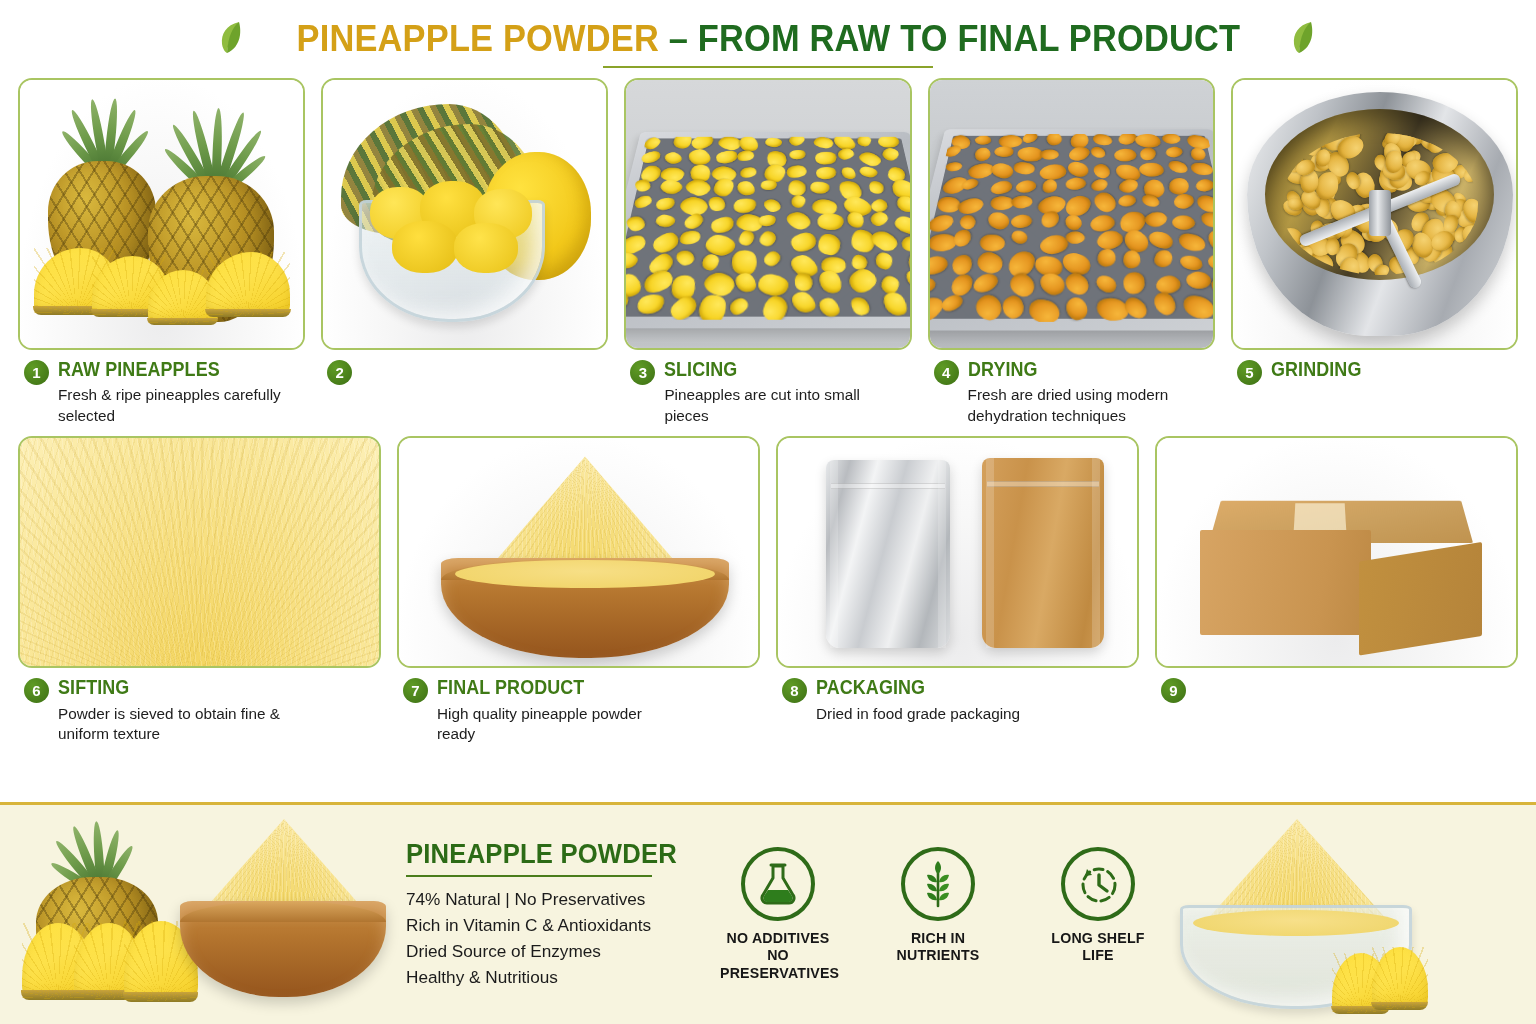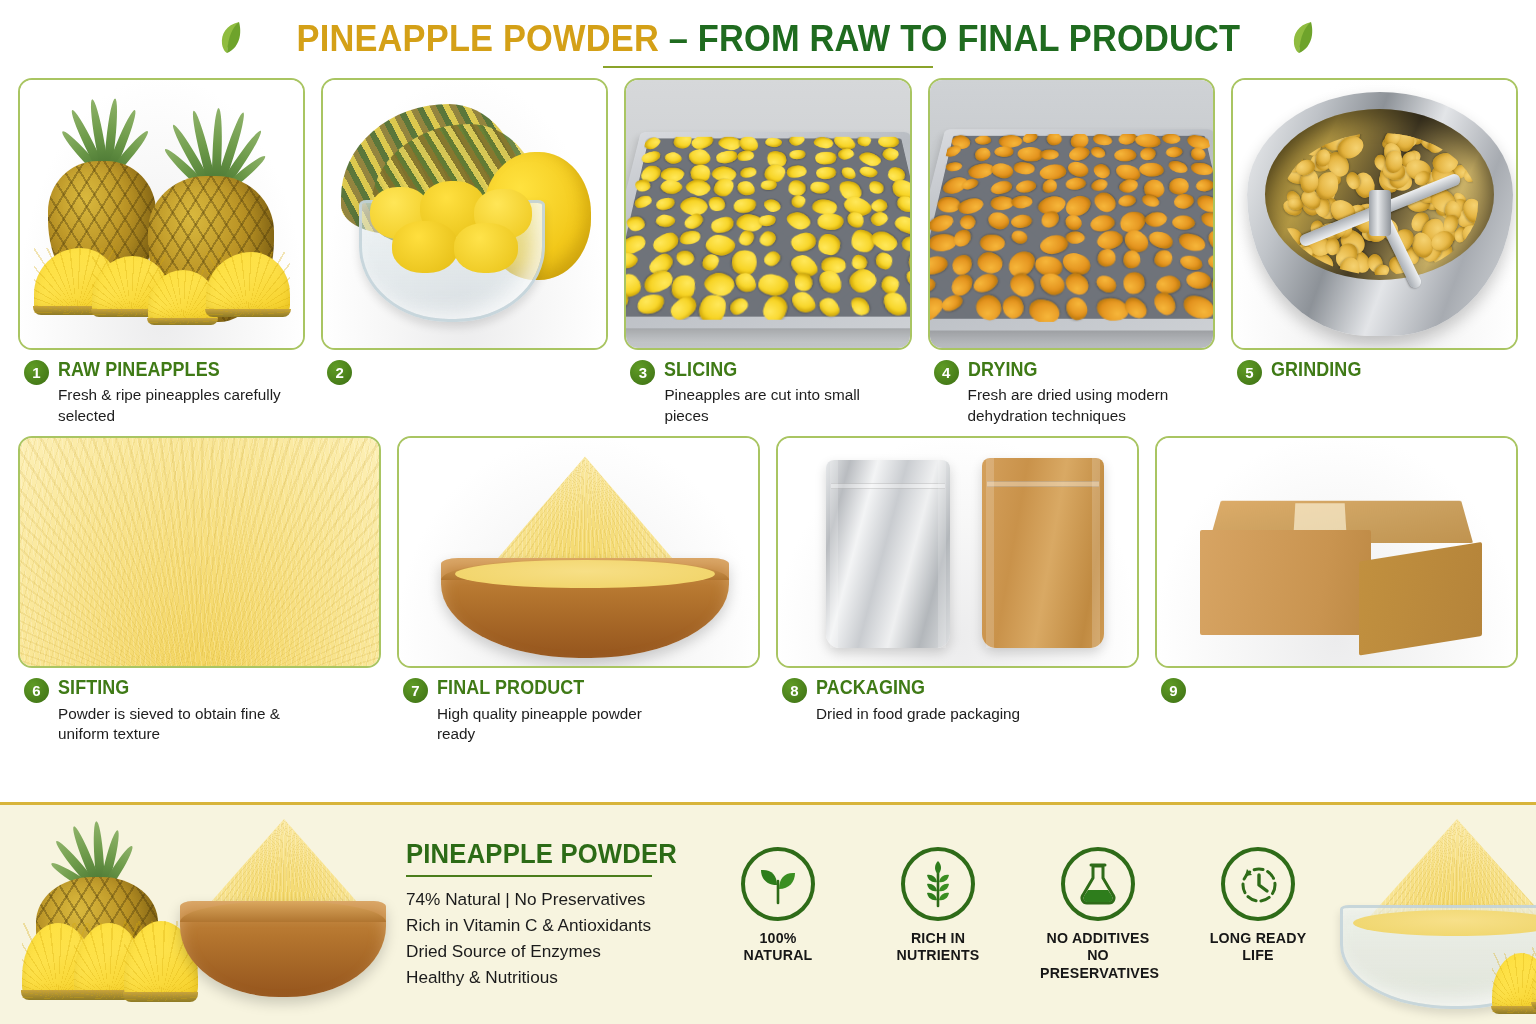--- a/index.html
+++ b/index.html
@@ -929,30 +929,31 @@
     <div class="banner-title">PINEAPPLE POWDER</div>
     <div class="banner-rule"></div>
     <div class="banner-line">74% Natural | No Preservatives</div>
     <div class="banner-line">Rich in Vitamin C &amp; Antioxidants</div>
     <div class="banner-line">Dried Source of Enzymes</div>
     <div class="banner-line">Healthy &amp; Nutritious</div>
   </div>
 
   <div class="badges">
 
+
     <div class="badge">
       <div class="ring">
-        <svg width="46" height="46" viewBox="0 0 46 46">
-          <path d="M23 42 V20" stroke="#2e6b18" stroke-width="2.6" fill="none" stroke-linecap="round"></path>
-          <path d="M22 24C12 24 6 18 6 9c10-1 16 5 16 15z" fill="#2e7d1c"></path>
-          <path d="M24 28c0-11 6-17 16-16 0 9-6 16-16 16z" fill="#3b8f22"></path>
+        <svg width="44" height="46" viewBox="0 0 44 46">
+          <path d="M17 5h10v12l10 17a5 5 0 0 1-4 8H11a5 5 0 0 1-4-8l10-17z" fill="none" stroke="#2e6b18" stroke-width="3" stroke-linejoin="round"></path>
+          <path d="M12 29h20l4 6a4 4 0 0 1-3 6H11a4 4 0 0 1-3-6z" fill="#2e7d1c"></path>
+          <path d="M15 4h14" stroke="#2e6b18" stroke-width="3" stroke-linecap="round"></path>
         </svg>
       </div>
-      <div class="lbl">100%</div>
-      <div class="lbl">NATURAL</div>
+      <div class="lbl">NO ADDITIVES</div>
+      <div class="lbl">NO PRESERVATIVES</div>
     </div>
 
     <div class="badge">
       <div class="ring">
         <svg width="44" height="48" viewBox="0 0 44 48">
           <path d="M22 46 V12" stroke="#2e6b18" stroke-width="2.6" fill="none" stroke-linecap="round"></path>
           <path d="M22 14c-4-3-4-9 0-13 4 4 4 10 0 13z" fill="#2e7d1c"></path>
           <path d="M21 22c-5 1-9-2-10-7 5-1 9 2 10 7z" fill="#2e7d1c"></path>
           <path d="M23 22c5 1 9-2 10-7-5-1-9 2-10 7z" fill="#3b8f22"></path>
           <path d="M21 31c-5 1-9-2-10-7 5-1 9 2 10 7z" fill="#2e7d1c"></path>
@@ -960,39 +961,27 @@
           <path d="M21 40c-5 1-9-2-10-7 5-1 9 2 10 7z" fill="#2e7d1c"></path>
           <path d="M23 40c5 1 9-2 10-7-5-1-9 2-10 7z" fill="#3b8f22"></path>
         </svg>
       </div>
       <div class="lbl">RICH IN</div>
       <div class="lbl">NUTRIENTS</div>
     </div>
 
     <div class="badge">
       <div class="ring">
-        <svg width="44" height="46" viewBox="0 0 44 46">
-          <path d="M17 5h10v12l10 17a5 5 0 0 1-4 8H11a5 5 0 0 1-4-8l10-17z" fill="none" stroke="#2e6b18" stroke-width="3" stroke-linejoin="round"></path>
-          <path d="M12 29h20l4 6a4 4 0 0 1-3 6H11a4 4 0 0 1-3-6z" fill="#2e7d1c"></path>
-          <path d="M15 4h14" stroke="#2e6b18" stroke-width="3" stroke-linecap="round"></path>
-        </svg>
-      </div>
-      <div class="lbl">NO ADDITIVES</div>
-      <div class="lbl">NO PRESERVATIVES</div>
-    </div>
-
-    <div class="badge">
-      <div class="ring">
         <svg width="46" height="46" viewBox="0 0 46 46">
           <circle cx="24" cy="24" r="16" fill="none" stroke="#2e6b18" stroke-width="3" stroke-dasharray="9 5" stroke-linecap="round"></circle>
           <path d="M24 14v10l8 6" fill="none" stroke="#2e6b18" stroke-width="3.4" stroke-linecap="round" stroke-linejoin="round"></path>
           <path d="M12 8l-2 7 7-1z" fill="#2e6b18"></path>
         </svg>
       </div>
-      <div class="lbl">LONG READY</div>
+      <div class="lbl">LONG SHELF</div>
       <div class="lbl">LIFE</div>
     </div>
   </div>
 
   <div class="banner-art-right">
     <div class="heap" style="left:48px;top:14px;width:186px;height:104px;"></div>
     <div class="glassbowl" style="left:24px;top:100px;width:232px;height:104px;">
       <div style="position:absolute;left:10px;top:2px;width:206px;height:26px;border-radius:50%;
            background:radial-gradient(ellipse at 50% 40%,#f7e08a,#eed467);"></div>
     </div>

